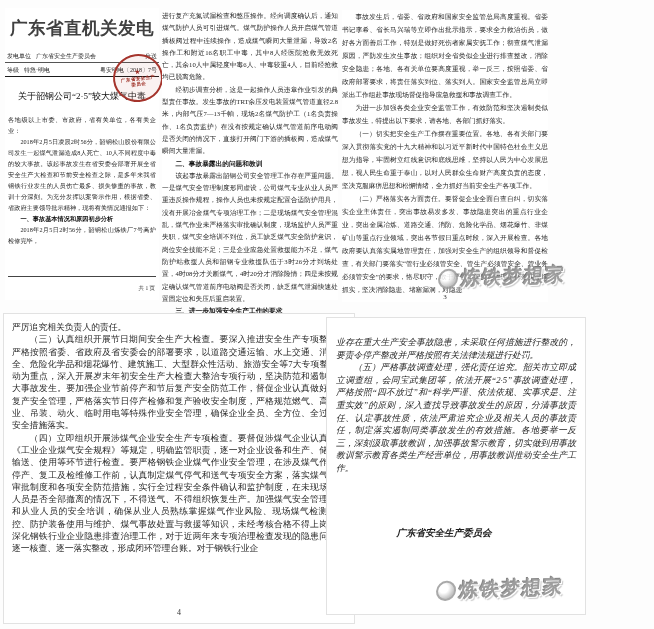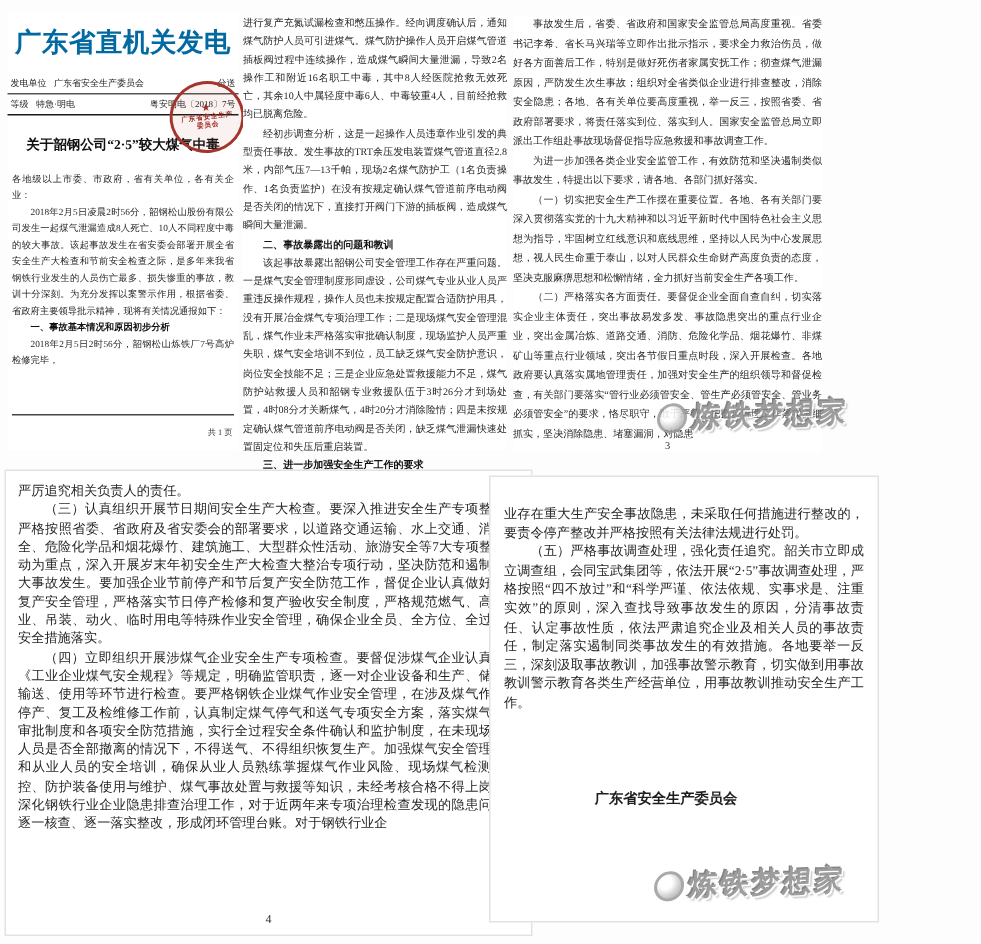--- a/index.html
+++ b/index.html
@@ -8,51 +8,51 @@
   .page{position:absolute;background:#ffffff;color:#262626;}
   .scan{filter:blur(0.25px);}
   .jt{text-align:justify;text-justify:inter-character;}
   .para{text-indent:2em;margin:0;}
   .para-cont{text-indent:0;margin:0;}
   .sec-head{font-weight:bold;text-indent:2em;margin:0;color:#111;}
 
   
   #page1{left:5px;top:8px;width:154px;height:292px;}
   .masthead{font-family:"Liberation Sans",sans-serif;font-weight:900;font-size:17.5px;
-            letter-spacing:0.5px;text-align:center;margin-top:8px;color:#0369a1;}
+            letter-spacing:0.5px;text-align:center;margin-top:8px;color:#404040;}
   .meta{margin-top:9px;font-size:6px;line-height:8px;color:#222;}
   .meta-row{display:flex;align-items:flex-end;padding:3px 2px 2px 2px;}
   .meta-row1{border-bottom:0.5px solid #555;}
   .meta-row2{border-bottom:1.5px solid #1a1a1a;}
   .meta-label{margin-right:5px;white-space:nowrap;}
   .meta-value{white-space:nowrap;}
   .meta-right{margin-left:auto;white-space:nowrap;}
   .seal{position:absolute;right:-4px;top:46px;width:46px;height:44px;border:2.5px solid #a5342c;
         border-radius:50%;transform:rotate(-7deg);background:rgba(190,70,60,0.07);
         display:flex;flex-direction:column;align-items:center;justify-content:center;z-index:5;}
   .seal-text{font-size:5px;line-height:6px;color:#9e2f25;text-align:center;transform:scale(0.9);
              font-weight:bold;letter-spacing:0.5px;width:40px;}
   .seal-star{color:#9e2f25;font-size:7px;line-height:7px;}
-  .doc-title{margin-top:13px;text-align:center;font-weight:bold;font-size:9px;line-height:13px;color:#111;}
+  .doc-title{margin-top:13px;text-align:center;font-weight:normal;font-size:9px;line-height:13px;color:#111;}
   .p1-body{margin-top:11px;padding:0 3px;font-size:6.2px;line-height:11px;}
   .p1-footer-rule{position:absolute;left:3px;right:3px;top:268px;border-top:0.5px solid #444;}
   .p1-footer{position:absolute;right:4px;top:277px;font-size:5.5px;color:#333;}
 
   
   #page2{left:162px;top:10px;width:176px;height:290px;font-size:6.7px;line-height:12.3px;}
   #page3{left:342px;top:10px;width:206px;height:292px;font-size:6.7px;line-height:13px;}
   .pagenum{position:absolute;left:0;right:0;text-align:center;font-size:7px;color:#333;}
   #page3 .pagenum{top:281px;}
 
   
   #page4{left:3px;top:313px;width:352px;height:311px;border:1px solid #e2e2e2;
          box-sizing:border-box;padding:7px 8px;font-size:8.8px;line-height:12.3px;}
   #page4 .pagenum{top:293px;font-size:8px;}
   #page5{left:326px;top:317px;width:260px;height:298px;border:1px solid #e2e2e2;
-         box-sizing:border-box;padding:18px 9px 0 9px;font-size:8.8px;line-height:12.6px;z-index:2;}
+         box-sizing:border-box;padding:18px 9px 0 9px;font-size:8.8px;line-height:12.6px;z-index:2;font-style:italic;}
   .signature{margin-top:52px;text-align:center;font-size:9.5px;font-weight:bold;color:#1d1d1d;
              transform:translateX(-12px);}
 
   
   .watermark{position:absolute;display:flex;align-items:center;z-index:9;
              transform:rotate(-2deg) skewX(-6deg);opacity:0.85;}
   .wm-logo{width:16px;height:16px;border:2px solid #9b9b9b;border-radius:50%;margin-right:3px;
            background:radial-gradient(circle at 35% 35%, #fff 0 30%, #bbb 70%);}
   .wm-text{font-family:"Liberation Sans",sans-serif;font-weight:900;font-size:19px;
            letter-spacing:2px;color:#8d8d8d;

